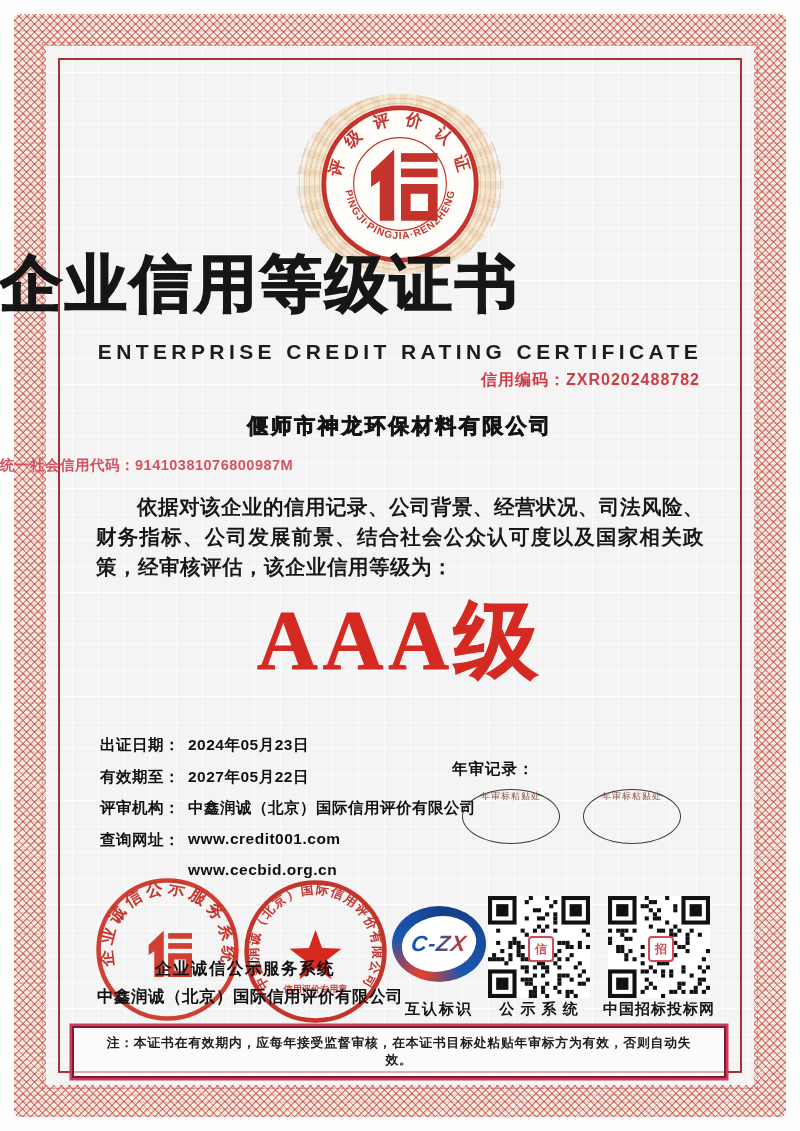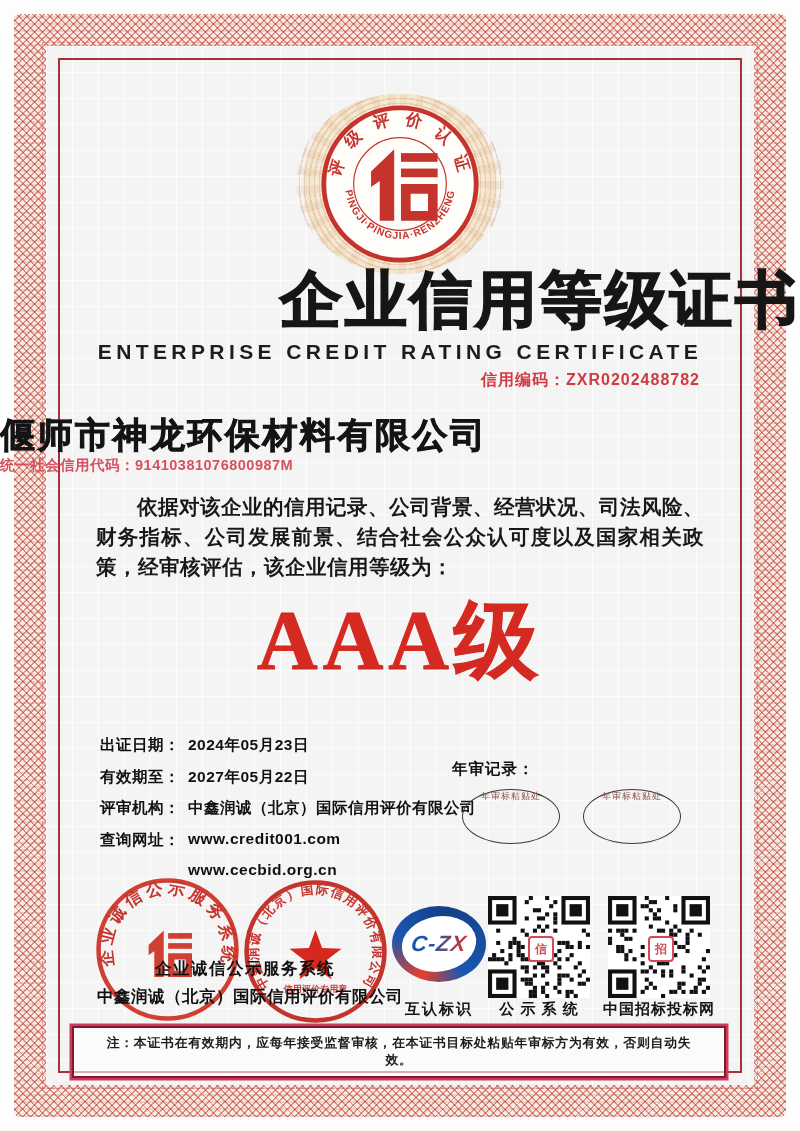--- a/index.html
+++ b/index.html
@@ -19,29 +19,29 @@
   .frame{position:absolute;inset:58px;border:2.5px solid #a8323a;pointer-events:none;}
 
   
   .rosette{position:absolute;left:296px;top:94px;width:208px;height:180px;border-radius:50%;opacity:.85;
     background:
       repeating-radial-gradient(circle at 50% 50%, rgba(199,128,62,.30) 0 1.5px, transparent 1.5px 5px),
       repeating-conic-gradient(rgba(208,150,92,.16) 0 5deg, transparent 5deg 11deg),
       radial-gradient(circle, #f8ecd9 55%, #f3e1c6 68%, rgba(243,225,198,0) 72%);}
   .seal-top{position:absolute;left:318px;top:102px;width:164px;height:164px;}
 
-  .title{position:absolute;left:0;top:264px;width:100%;text-align:right;
+  .title{position:absolute;left:0;top:248px;width:100%;text-align:left;
     font-size:62px;font-weight:700;color:#161616;letter-spacing:3px;
     -webkit-text-stroke:1.6px #161616;line-height:1.15;}
   .subtitle{position:absolute;left:0;top:340px;width:100%;text-align:center;
     font-size:21px;font-weight:700;color:#1d1d1d;letter-spacing:4.4px;}
   .credit-code{position:absolute;right:100px;top:370px;font-size:16px;font-weight:700;
     color:#cf3a43;letter-spacing:1px;}
-  .company{position:absolute;left:0;top:412px;width:100%;text-align:left;
-    font-size:35px;font-weight:700;color:#141414;letter-spacing:2.5px;-webkit-text-stroke:.8px #141414;}
+  .company{position:absolute;left:0;top:412px;width:100%;text-align:center;
+    font-size:21px;font-weight:700;color:#141414;letter-spacing:2.5px;-webkit-text-stroke:.8px #141414;}
   .uscc{position:absolute;left:0;top:456px;width:100%;text-align:left;
     font-size:14.5px;font-weight:700;color:#d8505e;letter-spacing:.5px;}
   .paragraph{position:absolute;left:96px;top:492px;width:608px;font-size:20.5px;line-height:30px;
     font-weight:700;color:#181818;text-align:justify;text-indent:2em;letter-spacing:.5px;}
   .rating{position:absolute;left:0;top:584px;width:100%;text-align:center;
     font-family:"Liberation Serif","DejaVu Serif",serif;font-size:84px;font-weight:700;
     color:#d42a22;letter-spacing:5px;-webkit-text-stroke:1px #d42a22;}
 
   .details{position:absolute;left:100px;top:735px;font-size:15.5px;font-weight:700;color:#111;}
   .detail-row{display:flex;margin-bottom:10.5px;letter-spacing:.5px;}

